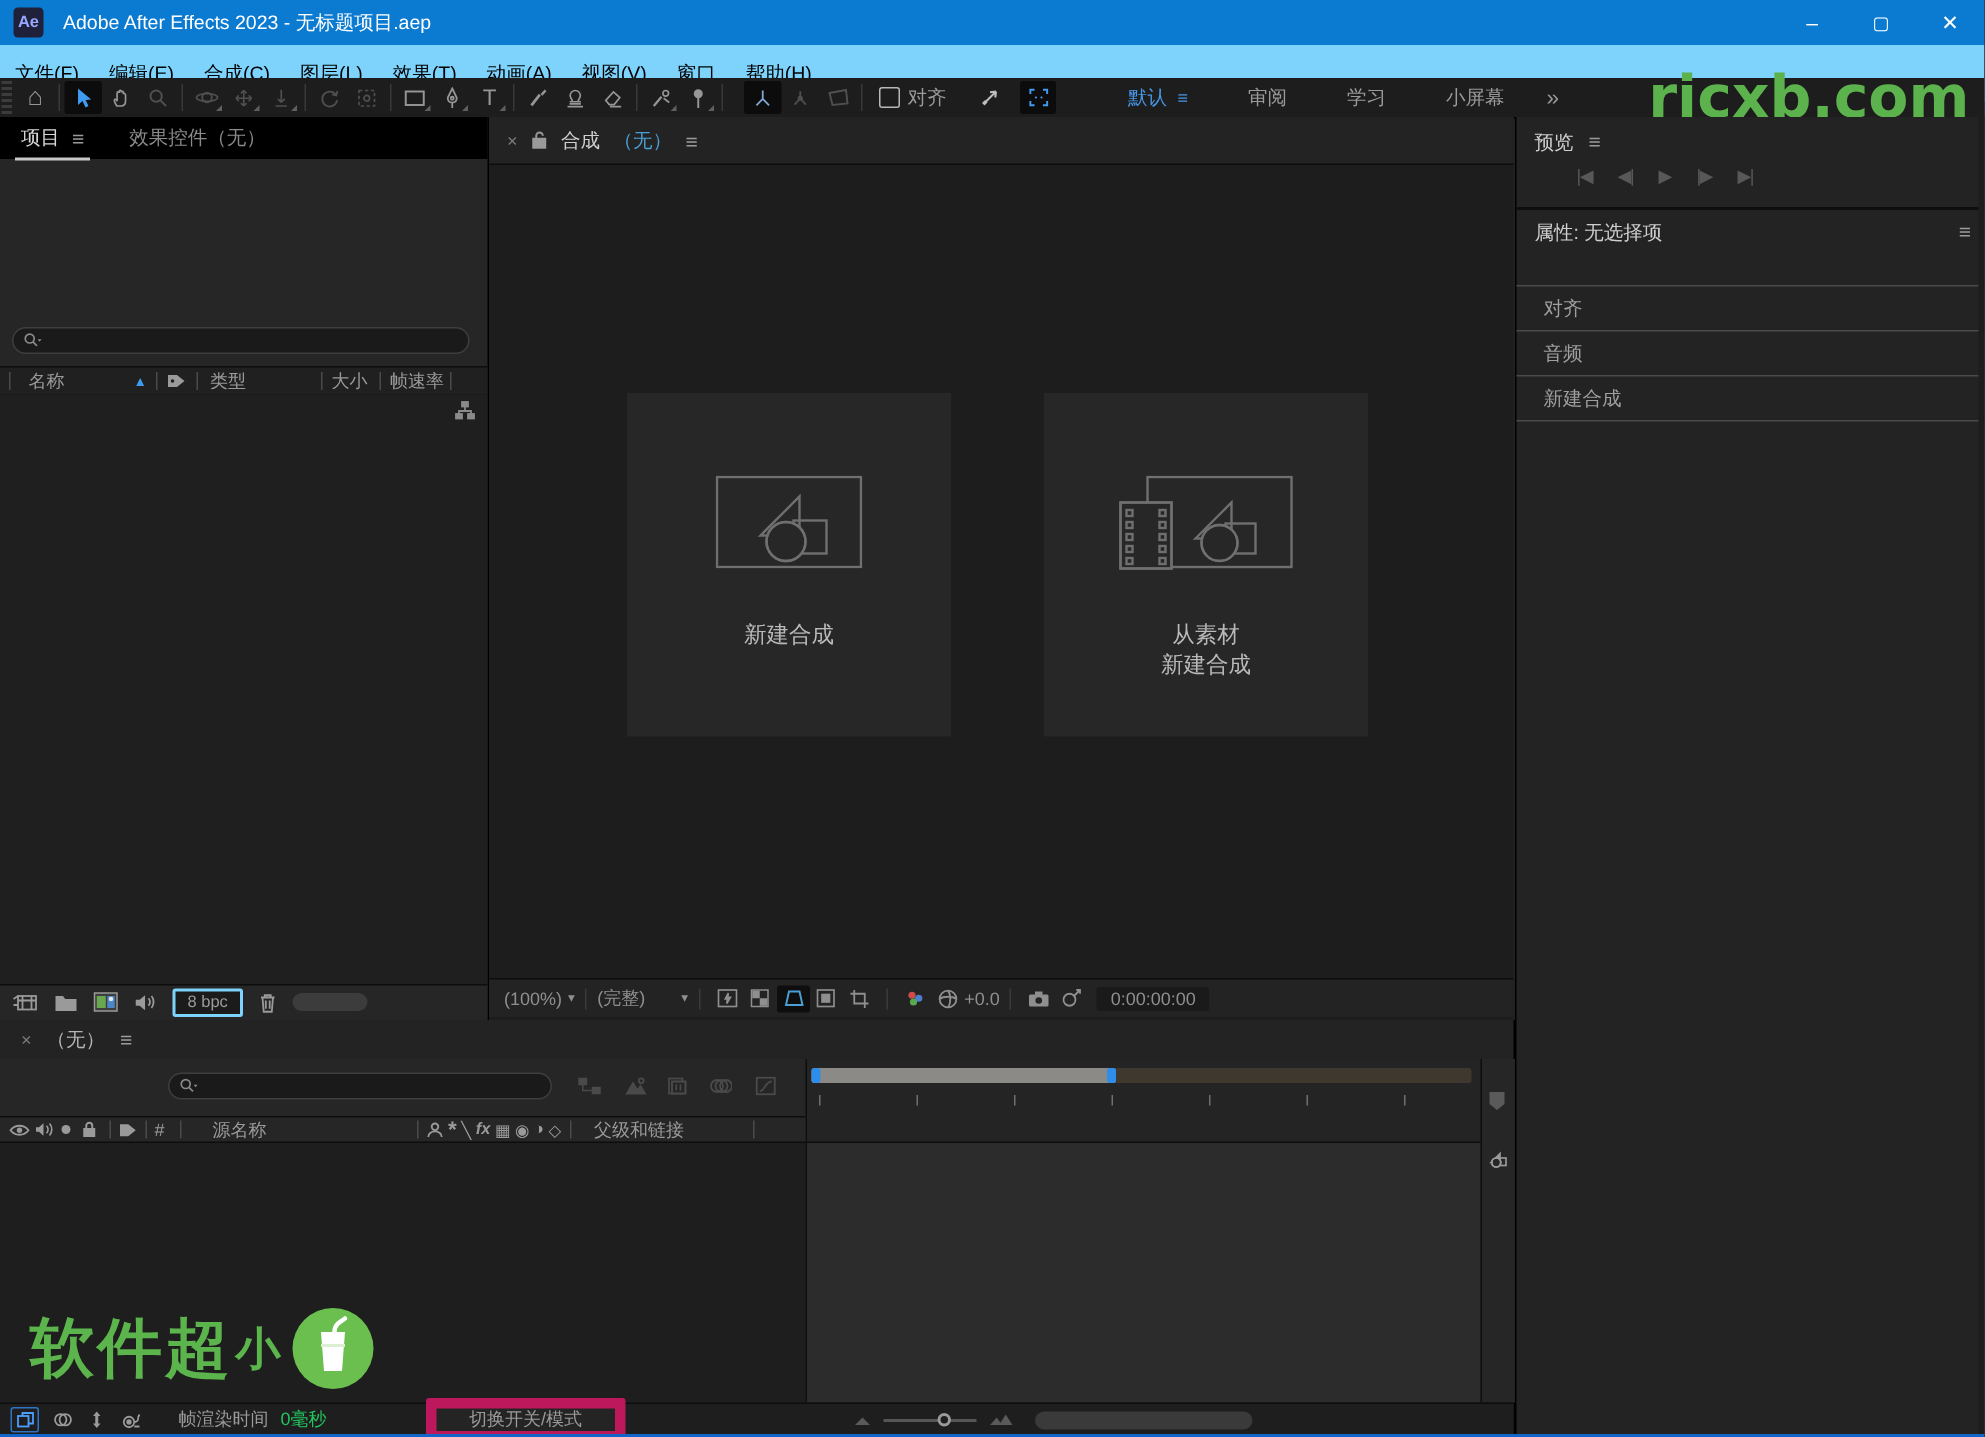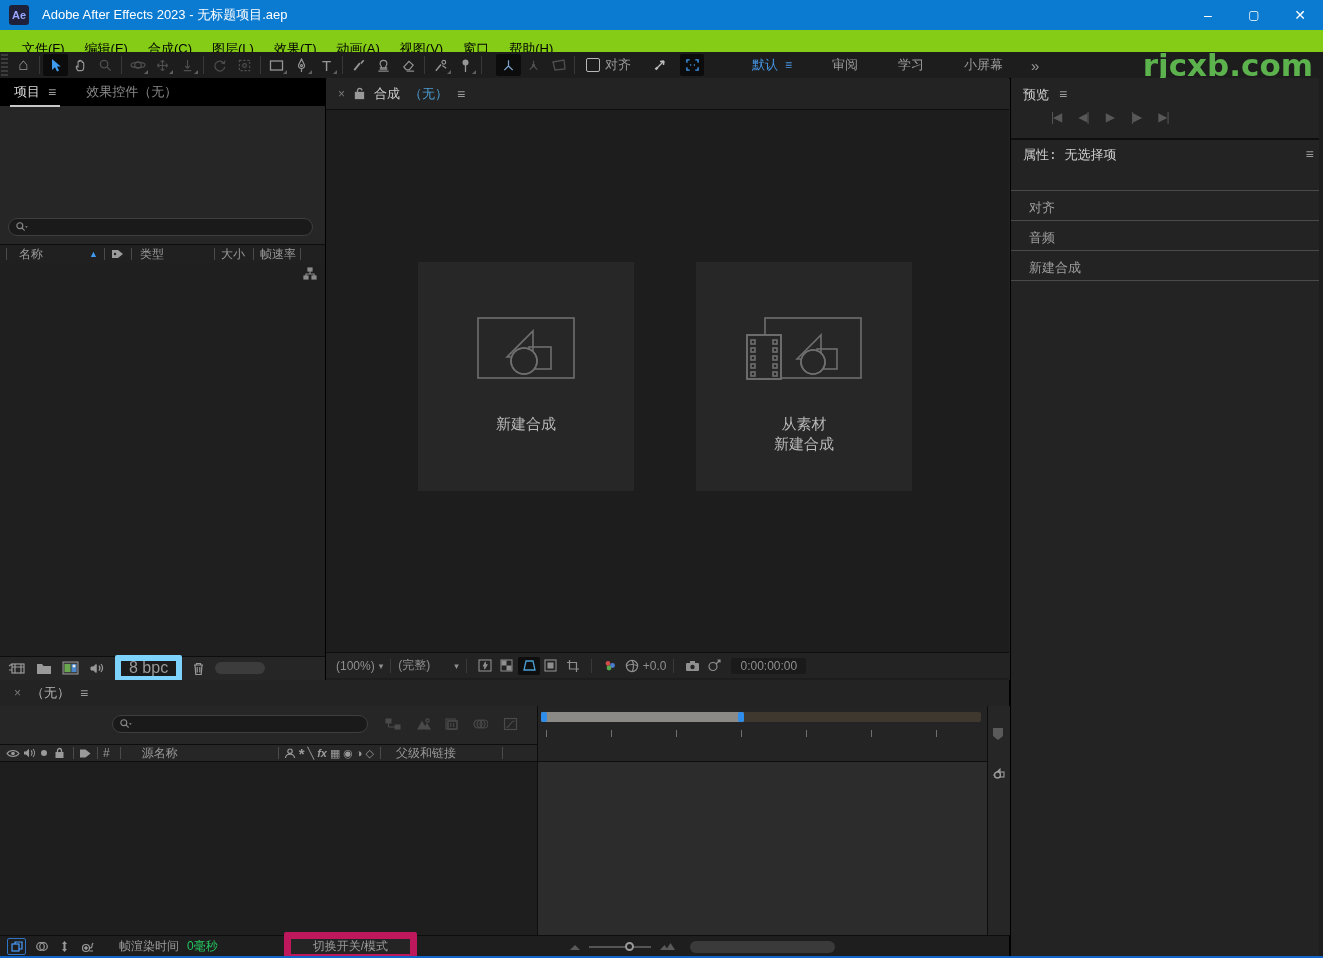--- a/index.html
+++ b/index.html
@@ -12,75 +12,75 @@
   svg{display:block;}
 
   
   .titlebar{position:absolute;left:0;top:0;right:0;height:30px;background:#0b7ad1;display:flex;align-items:center;color:#fff;}
   .ae-badge{width:20px;height:20px;margin-left:9px;background:#1e2139;color:#9aa7ff;font-weight:bold;font-size:11px;display:flex;align-items:center;justify-content:center;border-radius:3px;}
   .win-title{margin-left:13px;font-size:13px;}
   .winbtns{margin-left:auto;display:flex;height:100%;}
   .wbtn{width:46px;display:flex;align-items:center;justify-content:center;font-size:14px;cursor:default;}
 
   
-  .menubar{position:absolute;top:30px;left:0;right:0;height:38px;background:#84cc16;color:#000;display:flex;align-items:center;font-size:13px;padding-left:12px;}
+  .menubar{position:absolute;top:30px;left:0;right:0;height:38px;background:#7dd3fc;color:#000;display:flex;align-items:center;font-size:13px;}
   .menubar .mi{padding:0 10px;}
 
   
   .toolbar{position:absolute;top:52px;left:0;right:0;height:26px;background:#1d1d1d;border-bottom:1px solid #000;display:flex;align-items:center;}
   .grip{width:7px;height:22px;background:repeating-linear-gradient(to bottom,#3c3c3c 0 2px,#1d1d1d 2px 4px);margin:0 3px 0 1px;}
   .tool{width:25px;height:22px;display:flex;align-items:center;justify-content:center;position:relative;color:#969696;}
   .tool.active{background:#0c0c0c;border-radius:2px;}
   .tool.dd::after{content:"";position:absolute;right:2px;bottom:2px;border-bottom:4px solid #5f5f5f;border-left:4px solid transparent;}
   .tsep{width:1px;height:18px;background:#383838;margin:0 3px;}
   .snap-check{width:12px;height:12px;border:1.5px solid #b8b8b8;border-radius:2px;margin:0 5px 0 8px;}
   .snap-label{color:#9a9a9a;font-size:13px;}
   .snapbtn{width:24px;height:22px;margin-left:8px;background:#0c0c0c;border-radius:2px;display:flex;align-items:center;justify-content:center;}
   .workspaces{display:flex;align-items:center;gap:40px;font-size:13px;color:#9a9a9a;margin-left:48px;}
   .ws-active{color:#4596e5;display:inline-flex;align-items:center;gap:7px;}
   .ws-menu{font-size:12px;}
   .ws-overflow{color:#9a9a9a;font-size:15px;margin-left:28px;}
-  .site-mark{margin-left:auto;margin-right:10px;font-size:31px;font-weight:bold;color:#5cb24c;letter-spacing:0px;font-family:"DejaVu Sans",sans-serif;}
+  .site-mark{margin-left:auto;margin-right:10px;font-size:39px;font-weight:bold;color:#5cb24c;letter-spacing:0px;font-family:"DejaVu Sans",sans-serif;}
 
   
   .hamb{color:#9a9a9a;font-size:14px;}
   .xclose{color:#7a7a7a;font-size:12px;}
 
   
   .project{position:absolute;left:0;top:78px;width:325px;height:602px;background:#262626;border-right:1px solid #000;}
   .ptabs{position:absolute;left:0;top:0;right:0;height:28px;background:#000000;display:flex;align-items:center;font-size:13px;}
   .ptab-on{display:inline-flex;gap:8px;align-items:center;color:#d8d8d8;border-bottom:2px solid #c8c8c8;padding:5px 4px 4px 4px;margin-left:10px;}
   .ptab-off{color:#8a8a8a;margin-left:26px;}
   .searchbox{position:absolute;left:8px;top:140px;width:305px;height:18px;background:#1a1a1a;border:1px solid #3e3e3e;border-radius:9px;display:flex;align-items:center;padding-left:6px;box-sizing:border-box;}
   .colhdr{position:absolute;left:0;top:166px;right:0;height:18px;background:#202020;border-top:1px solid #0d0d0d;border-bottom:1px solid #0d0d0d;display:flex;align-items:center;font-size:12px;color:#9a9a9a;}
   .chsep{width:1px;height:12px;background:#4a4a4a;margin:0 6px;}
   .plist{position:absolute;left:0;top:185px;right:0;height:393px;background:#1f1f1f;}
   .flowchart-corner{position:absolute;right:8px;top:4px;}
   .pfoot{position:absolute;left:0;top:578px;right:0;height:23px;background:#262626;border-top:1px solid #0d0d0d;display:flex;align-items:center;gap:10px;padding-left:8px;box-sizing:border-box;}
-  .bpc{height:15px;padding:0 8px;background:#1b1b1b;border:6px solid #7dd3fc;color:#9a9a9a;font-size:16px;display:flex;align-items:center;border-radius:2px;}
+  .bpc{height:15px;padding:0 8px;background:#1b1b1b;border:2px solid #7dd3fc;color:#9a9a9a;font-size:11px;display:flex;align-items:center;border-radius:2px;}
   .pill{width:50px;height:12px;border-radius:6px;background:#3c3c3c;}
 
   
   .comp{position:absolute;left:326px;top:78px;width:683px;height:602px;background:#1d1d1d;}
   .ctab{position:absolute;left:0;top:0;right:0;height:32px;background:#232323;border-bottom:1px solid #0d0d0d;display:flex;align-items:center;gap:9px;padding-left:12px;font-size:13px;box-sizing:border-box;}
   .ctab .lbl{color:#cfcfcf;}
   .ctab .state{color:#4b9fd5;}
   .card{position:absolute;width:216px;height:229px;background:#272727;color:#b9b9b9;text-align:center;font-size:15px;}
   .card .cicon{position:absolute;left:0;right:0;top:55px;display:flex;justify-content:center;}
   .card .clabel{position:absolute;left:0;right:0;top:152px;line-height:20px;}
   .cfoot{position:absolute;left:0;bottom:2px;right:0;height:26px;background:#232323;border-top:1px solid #0d0d0d;display:flex;align-items:center;font-size:12px;color:#8f8f8f;padding-left:10px;box-sizing:border-box;gap:0;}
   .chev{font-size:9px;color:#8f8f8f;margin-left:4px;}
   .csep{width:1px;height:14px;background:#3a3a3a;margin:0 7px;}
   .cbtn{width:22px;height:18px;display:flex;align-items:center;justify-content:center;color:#8f8f8f;position:relative;}
   .cbtn.on{background:#0e0e0e;border-radius:2px;color:#4b9fd5;}
   .tc{height:16px;padding:0 9px;background:#1a1a1a;border-radius:2px;display:flex;align-items:center;color:#8f8f8f;margin-left:6px;}
 
   
   .rightp{position:absolute;left:1010px;top:78px;width:313px;height:878px;background:#232323;border-left:1px solid #000;}
-  .rp-row{position:absolute;left:0;right:0;display:flex;align-items:center;font-size:13px;color:#cfcfcf;font-family:Liberation Mono, monospace;}
+  .rp-row{position:absolute;left:0;right:0;display:flex;font-size:13px;color:#cfcfcf;}
   .rp-div{position:absolute;left:0;right:4px;height:1px;background:#4a4a4a;}
   .transport{position:absolute;left:40px;top:32px;display:flex;gap:17px;color:#585858;font-size:12px;letter-spacing:-1px;}
   .rsection{color:#9f9f9f;font-size:13px;}
   .redge{position:absolute;right:0;top:0;bottom:0;width:5px;background:#1d1d1d;}
 
   
   .timeline{position:absolute;left:0;top:680px;width:1009px;height:276px;background:#232323;border-right:1px solid #000;}
   .ttab{position:absolute;left:0;top:0;right:0;height:26px;display:flex;align-items:center;gap:10px;padding-left:14px;font-size:13px;color:#b5b5b5;box-sizing:border-box;}
   .ttools{position:absolute;left:0;top:26px;width:537px;height:38px;background:#262626;}
   .tsearch{position:absolute;left:112px;top:9px;width:256px;height:18px;background:#1a1a1a;border:1px solid #3e3e3e;border-radius:9px;display:flex;align-items:center;padding-left:6px;box-sizing:border-box;}
@@ -759,15 +759,26 @@
       <span class="ic">
           <svg width="17" height="9" viewBox="0 0 17 9">
             <path d="M1 8 L5.5 3 L9 8 Z" fill="#5a5a5a"></path>
             <path d="M7 8 L11.5 1 L16 8 Z" fill="#5a5a5a"></path>
           </svg>
         </span>
       <span class="hscroll"></span>
     </div>
   </div>
 
+  <div class="wmark">
+    <span class="t1">软件超</span>
+    <span class="t2">小</span>
+    <span class="cup">
+      <svg width="54" height="54" viewBox="0 0 54 54">
+          <path d="M19 16 H35 L33 42 H21 Z" fill="#ffffff"></path>
+          <path d="M19 25 H35" stroke="#dcefd2" stroke-width="2"></path>
+          <path d="M28 16 C28 10 33 9 35 7" stroke="#ffffff" stroke-width="3" fill="none" stroke-linecap="round"></path>
+        </svg>
+    </span>
+  </div>
 
   <div class="bottomline"></div>
 </div>
 
 </body></html>

